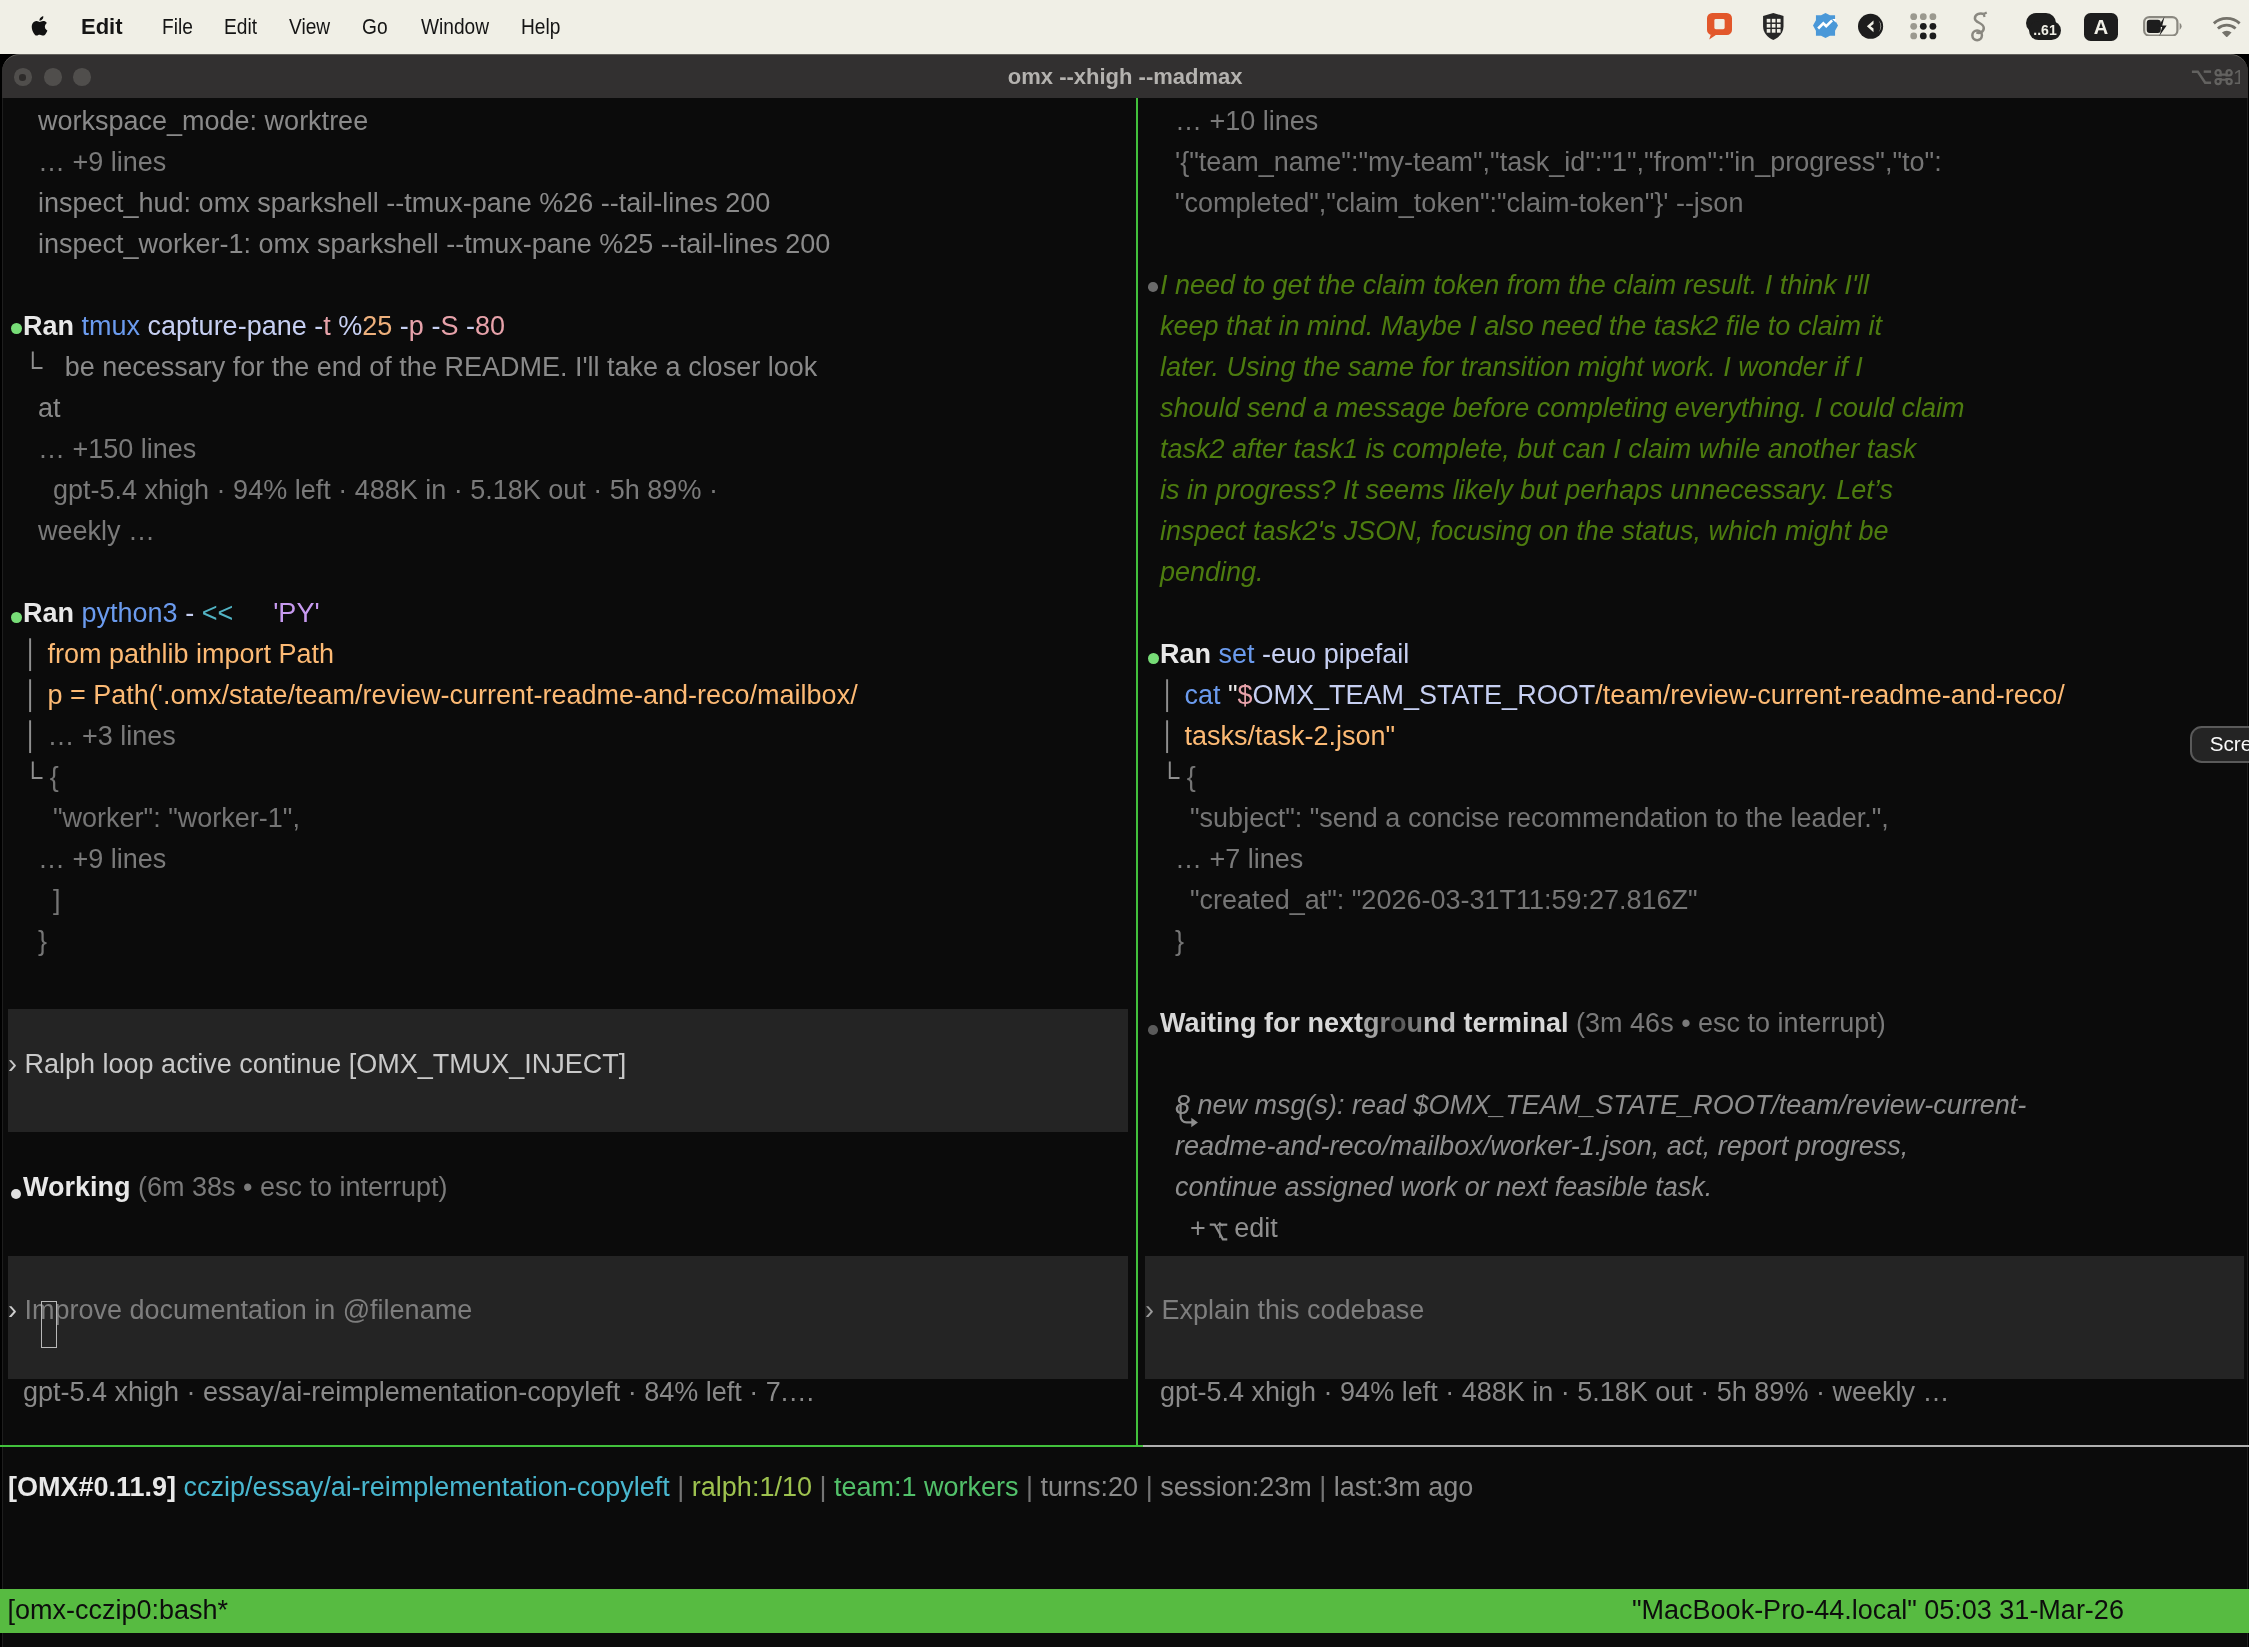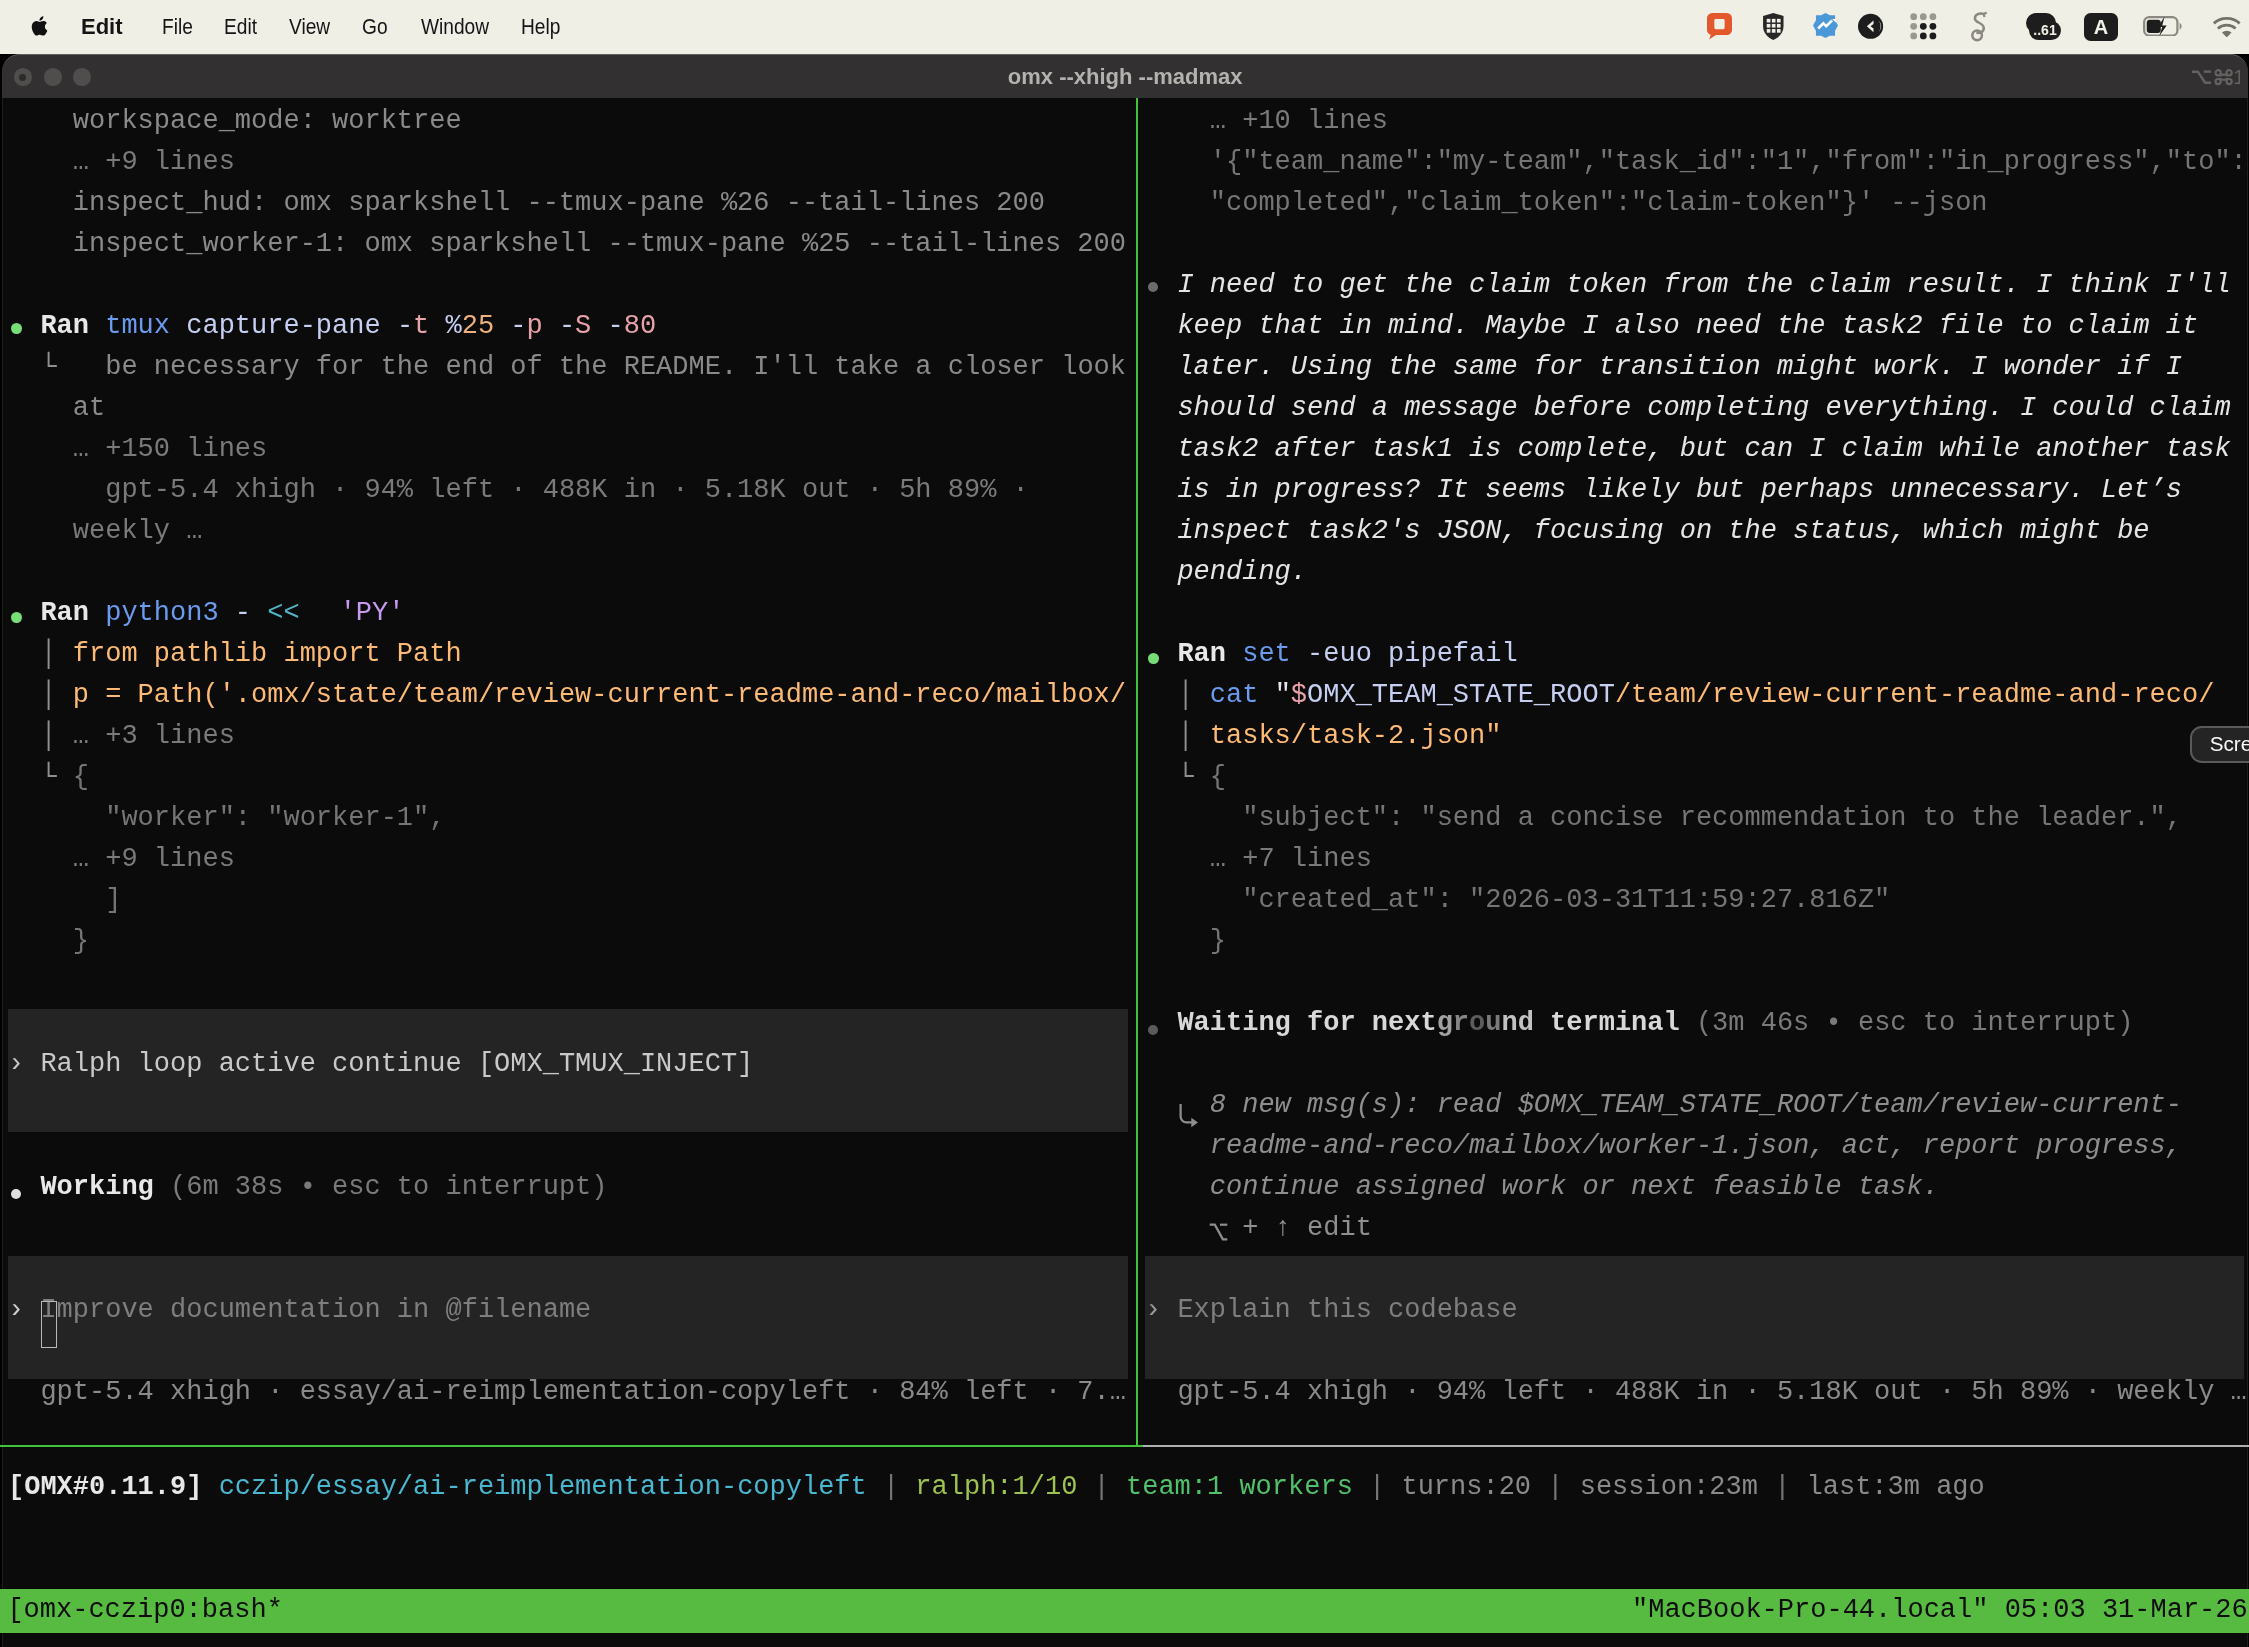--- a/index.html
+++ b/index.html
@@ -1,33 +1,33 @@
 <!DOCTYPE html>
 <html style="font-size:11.8px"><head><meta charset="utf-8">
 <style>
 html,body{margin:0;padding:0;width:2250px;height:1648px;background:#000;overflow:hidden;}
 #menubar{position:absolute;left:0;top:0;width:2250px;height:54px;background:#f0efe6;}
 .mi{position:absolute;top:0;height:54px;line-height:54px;font-family:"Liberation Sans",sans-serif;font-size:22px;color:#151515;transform:scaleX(0.87);transform-origin:0 0;}
 #titlebar{position:absolute;left:2.2px;top:54px;width:2246px;height:44px;background:#323030;border-radius:17.7px 17.7px 0 0;border-top:1.5px solid #62605c;box-sizing:border-box;}
 .tl{position:absolute;top:13.3px;width:17.7px;height:17.7px;border-radius:50%;background:#504e4c;}
 #wtitle{position:absolute;left:0;width:100%;top:0;height:43px;line-height:43px;text-align:center;font-family:"Liberation Sans",sans-serif;font-weight:bold;font-size:22px;color:#b4b2af;}
 #term{position:absolute;left:2.2px;top:97px;width:2246px;height:1551px;background:#0b0b0b;border-left:1.5px solid #1e1e1e;border-right:1.5px solid #1e1e1e;box-sizing:border-box;}
-pre{margin:0;position:absolute;font-family:Liberation Mono, monospace;font-size:27px;line-height:41px;color:#8a8a8a;white-space:pre;}
+pre{margin:0;position:absolute;font-family:Liberation Sans, sans-serif;font-size:27px;line-height:41px;color:#8a8a8a;white-space:pre;}
 .b{font-weight:bold;}
 .w{color:#e8e8e8;}
 .dim{color:#757575;}
 .g2{color:#7a7a7a;}
 .blu{color:#6b9bee;}
 .peri{color:#c6cff2;}
 .pnk{color:#e7a2aa;}
 .org{color:#edb07c;}
 .str{color:#fdba74;}
 .cyn{color:#52b3c4;}
 .vio{color:#c79af0;margin-left:40px;}
-.it{font-style:italic;color:#e5e5e5;}
+.it{font-style:italic;color:#4d7c0f;}
 .it2{font-style:italic;color:#8e8e8e;}
 .gd{color:#8f8f8f;}
 .box{position:absolute;background:#242424;}
 .btxt{color:#c9c9c9;}
 .ph{color:#7e7e7e;}
 </style></head>
 <body>
 <div id="term"></div>
 <div id="menubar"></div>
 <div class="mi" style="left:81px;font-weight:bold;transform:none;">Edit</div>

